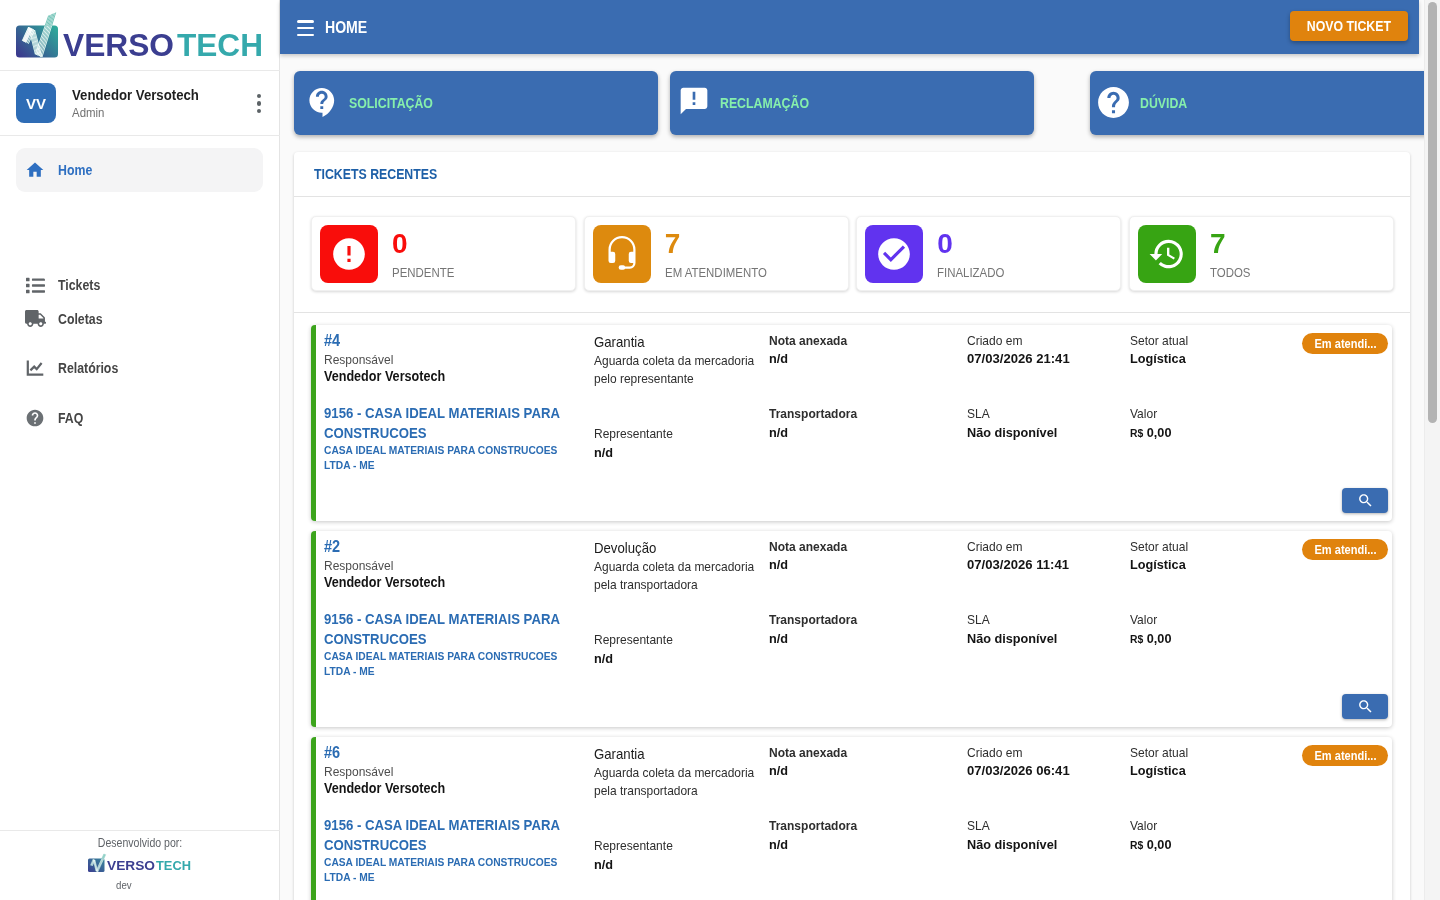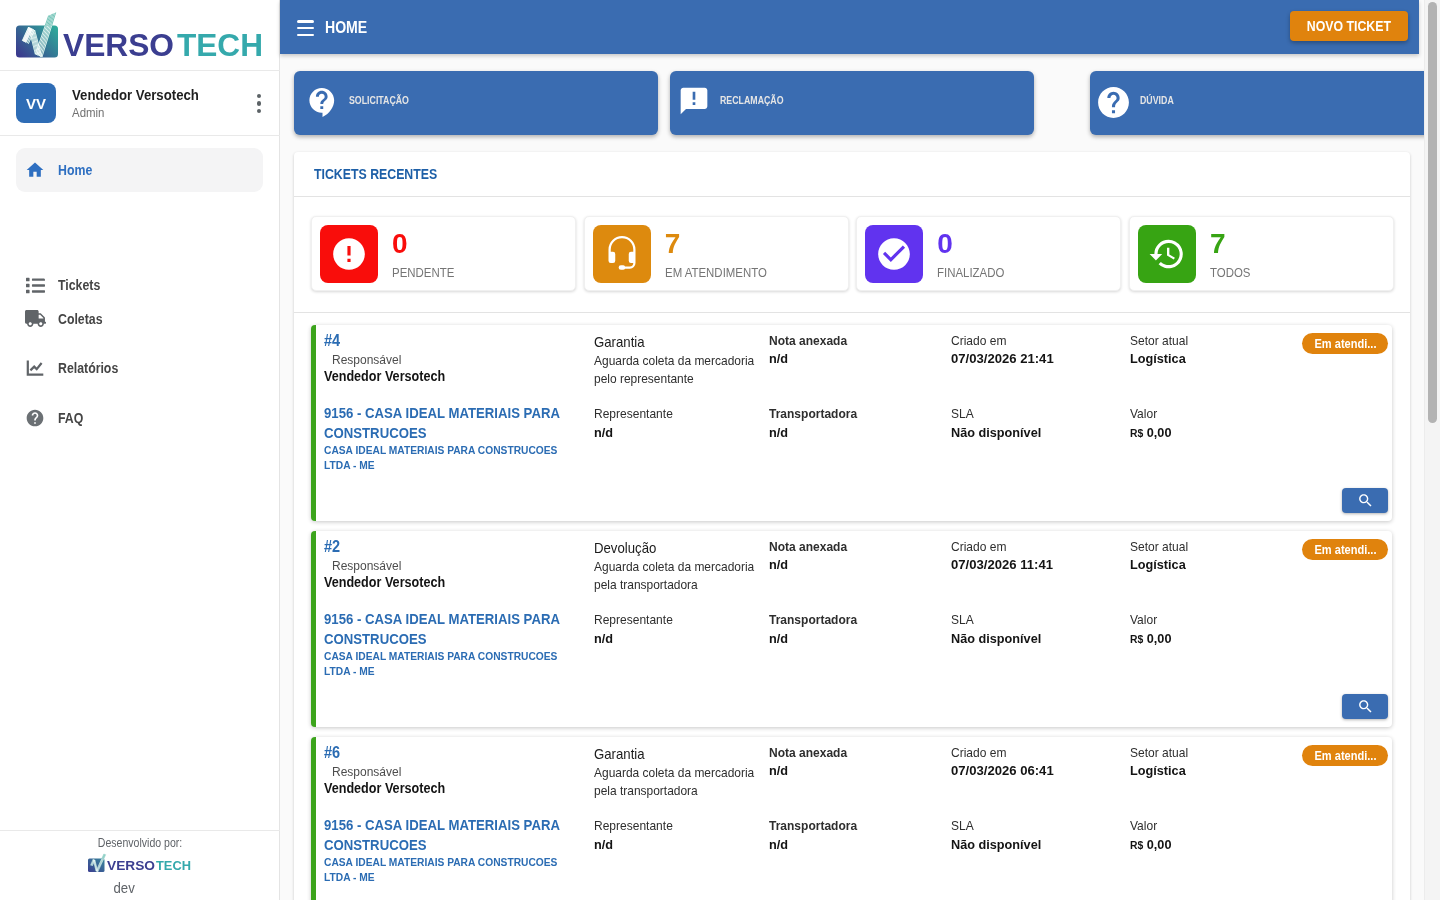--- a/index.html
+++ b/index.html
@@ -6,58 +6,58 @@
   html,body { width:1440px; height:900px; overflow:hidden; font-family:"Liberation Sans", sans-serif; background:#fafafa; }
   .t { display:inline-block; transform:scaleX(0.88); transform-origin:0 50%; white-space:nowrap; }
   .t2 { display:inline-block; transform:scaleX(0.88); transform-origin:0 0; }
   .tc { display:inline-block; transform:scaleX(0.88); transform-origin:50% 50%; white-space:nowrap; }
   .lbl .t { transform:scaleX(0.89); }
   .val .t { transform:scaleX(0.94); }
   .rname .t { transform:scaleX(0.90); }
   .client .t2 { transform:scaleX(0.85); }
   .clsmall .t2 { transform:scaleX(0.93); }
   .chip .tc { transform:scaleX(0.85); }
-  .resp .t { transform:scaleX(1);margin-left:8px; }
+  .resp .t { transform:scaleX(1); }
   .c2d .t2 { transform:scaleX(0.92); }
 
   
   #sidebar { position:absolute; left:0; top:0; width:280px; height:900px; background:#fff; border-right:1px solid #e4e4e4; }
   .sb-divider { position:absolute; left:0; width:280px; height:1px; background:#e9e9e9; }
 
   #avatar { position:absolute; left:16px; top:83px; width:40px; height:40px; border-radius:8px; background:#2e6cb5; color:#fff; font-weight:bold; font-size:15px; display:flex; align-items:center; justify-content:center; }
   #uname { position:absolute; left:72px; top:86px; font-size:15px; font-weight:bold; color:#1f1f1f; }
   #urole { position:absolute; left:72px; top:105px; font-size:13px; color:#707070; }
   .kebab { position:absolute; left:257px; top:94px; width:4px; }
   .kebab div { width:4.2px; height:4.2px; border-radius:50%; background:#5c6266; margin-bottom:3.2px; }
 
   .mi { position:absolute; left:16px; width:247px; height:44px; border-radius:9px; display:flex; align-items:center; }
   .mi .ic { width:22px; margin-left:8px; margin-right:12px; display:flex; justify-content:center; align-items:center; }
   .mi .tx { font-size:14px; font-weight:bold; color:#454545; }
   .mi.active { background:#f4f4f5; }
   .mi.active .tx { color:#2e6fc1; }
 
   #devby { position:absolute; left:0; top:836px; width:280px; text-align:center; font-size:12px; color:#5f6368; }
   #devlogo { position:absolute; left:88px; top:853px; }
-  #devtag { position:absolute; left:0; top:879px; width:248px; text-align:center; font-size:15px; color:#5f6368; }
+  #devtag { position:absolute; left:0; top:879px; width:248px; text-align:center; font-size:11px; color:#5f6368; }
 
   
   #header { position:absolute; left:280px; top:0; width:1139px; height:54px; background:#3a6cb1; box-shadow:0 2px 4px rgba(0,0,0,.2); }
   #burger { position:absolute; left:17px; top:20px; width:17px; }
   #burger div { height:2.5px; background:#fff; border-radius:2px; margin-bottom:4.3px; }
   #htitle { position:absolute; left:45px; top:19px; font-size:16px; font-weight:bold; color:#fff; }
   #novo { position:absolute; left:1010px; top:11px; width:118px; height:30px; background:#e0830d; border-radius:4px; color:#fff; font-size:14px; font-weight:bold; text-align:center; line-height:30px; box-shadow:0 2px 4px rgba(0,0,0,.3); }
 
   
   #sbtrack { position:absolute; left:1424px; top:0; width:16px; height:900px; background:#f4f4f4; border-left:1px solid #ececec; }
   #sbthumb { position:absolute; left:1428px; top:2px; width:9px; height:421px; background:#b3b3b3; border-radius:4.5px; }
 
   
   .banner { position:absolute; top:71px; width:364px; height:64px; background:#3a6cb1; border-radius:6px; box-shadow:0 2px 4px rgba(0,0,0,.3); }
   .banner svg { position:absolute; }
-  .banner .btx { position:absolute; left:55px; top:24px; color:#e5e5e5; font-size:10px; font-weight:bold; }
+  .banner .btx { position:absolute; left:55px; top:24px; color:#86efac; font-size:14px; font-weight:bold; }
 
   
   #card { position:absolute; left:294px; top:152px; width:1116px; height:760px; background:#fff; border-radius:4px; box-shadow:0 1px 3px rgba(0,0,0,.2); }
   #cardtitle { position:absolute; left:20px; top:14px; font-size:14px; font-weight:bold; color:#1d5fa7; }
   #cardhead { position:absolute; left:0; top:44px; width:1116px; height:1px; background:#e3e3e3; }
   #statdiv { position:absolute; left:0; top:160px; width:1116px; height:1px; background:#e3e3e3; }
 
   .stat { position:absolute; top:64px; width:265px; height:75px; background:#fff; border:1px solid #f0f0f0; border-radius:5px; box-shadow:0 1px 3px rgba(0,0,0,.16); }
   .stat .sic { position:absolute; left:8px; top:8px; width:58px; height:58px; border-radius:8px; }
   .stat .num { position:absolute; left:80px; top:10.5px; font-size:28px; font-weight:bold; }
@@ -66,21 +66,21 @@
   
   .ticket { position:absolute; left:17px; width:1081px; height:196px; background:#fff; border-left:5px solid #3ca41c; border-radius:4px; box-shadow:0 1px 4px rgba(0,0,0,.22); }
   .ticket .tnum { position:absolute; left:8px; top:6px; font-size:16.5px; font-weight:bold; color:#2b6cb3; }
   .ticket .resp { position:absolute; left:8px; top:27.5px; font-size:12px; color:#4d4d4d; }
   .ticket .rname { position:absolute; left:8px; top:43px; font-size:14px; font-weight:bold; color:#141414; }
   .ticket .client { position:absolute; left:8px; top:78px; font-size:15.5px; font-weight:bold; color:#2b6cb3; line-height:19.5px; }
   .ticket .clsmall { position:absolute; left:8px; top:117.5px; font-size:11px; font-weight:bold; color:#2b6cb3; line-height:15px; }
   .lbl { font-size:13.5px; color:#2e2e2e; }
   .val { font-size:13.5px; font-weight:bold; color:#141414; }
   .pa { position:absolute; }
-  .c2 { left:277.5px; } .c3 { left:453px;font-weight:bold; } .c4 { left:635px; } .c5 { left:813.5px; }
+  .c2 { left:277.5px;margin-top:20px; } .c3 { left:453px;font-weight:bold; } .c4 { left:651px; } .c5 { left:813.5px; }
   .r1 { top:7.5px; } .r1v { top:26px; } .r2 { top:81px; } .r2v { top:99.5px; }
   .ticket .c2t { position:absolute; left:277.5px; top:7.5px; font-size:15px; font-weight:normal; color:#1b1b1b; }
   .ticket .c2d { position:absolute; left:277.5px; top:27px; font-size:13px; color:#2e2e2e; line-height:18px; }
   .chip { position:absolute; right:4px; top:8px; width:86px; height:21px; background:#e0830d; border-radius:11px; color:#fff; font-size:13px; font-weight:bold; text-align:center; line-height:21px; }
   .srchbtn { position:absolute; right:4px; bottom:8px; width:46px; height:25px; background:#3a6cb1; border-radius:4px; box-shadow:0 1px 3px rgba(0,0,0,.3); display:flex; align-items:center; justify-content:center; }
 </style>
 </head>
 <body>
 
 <div id="sidebar">

